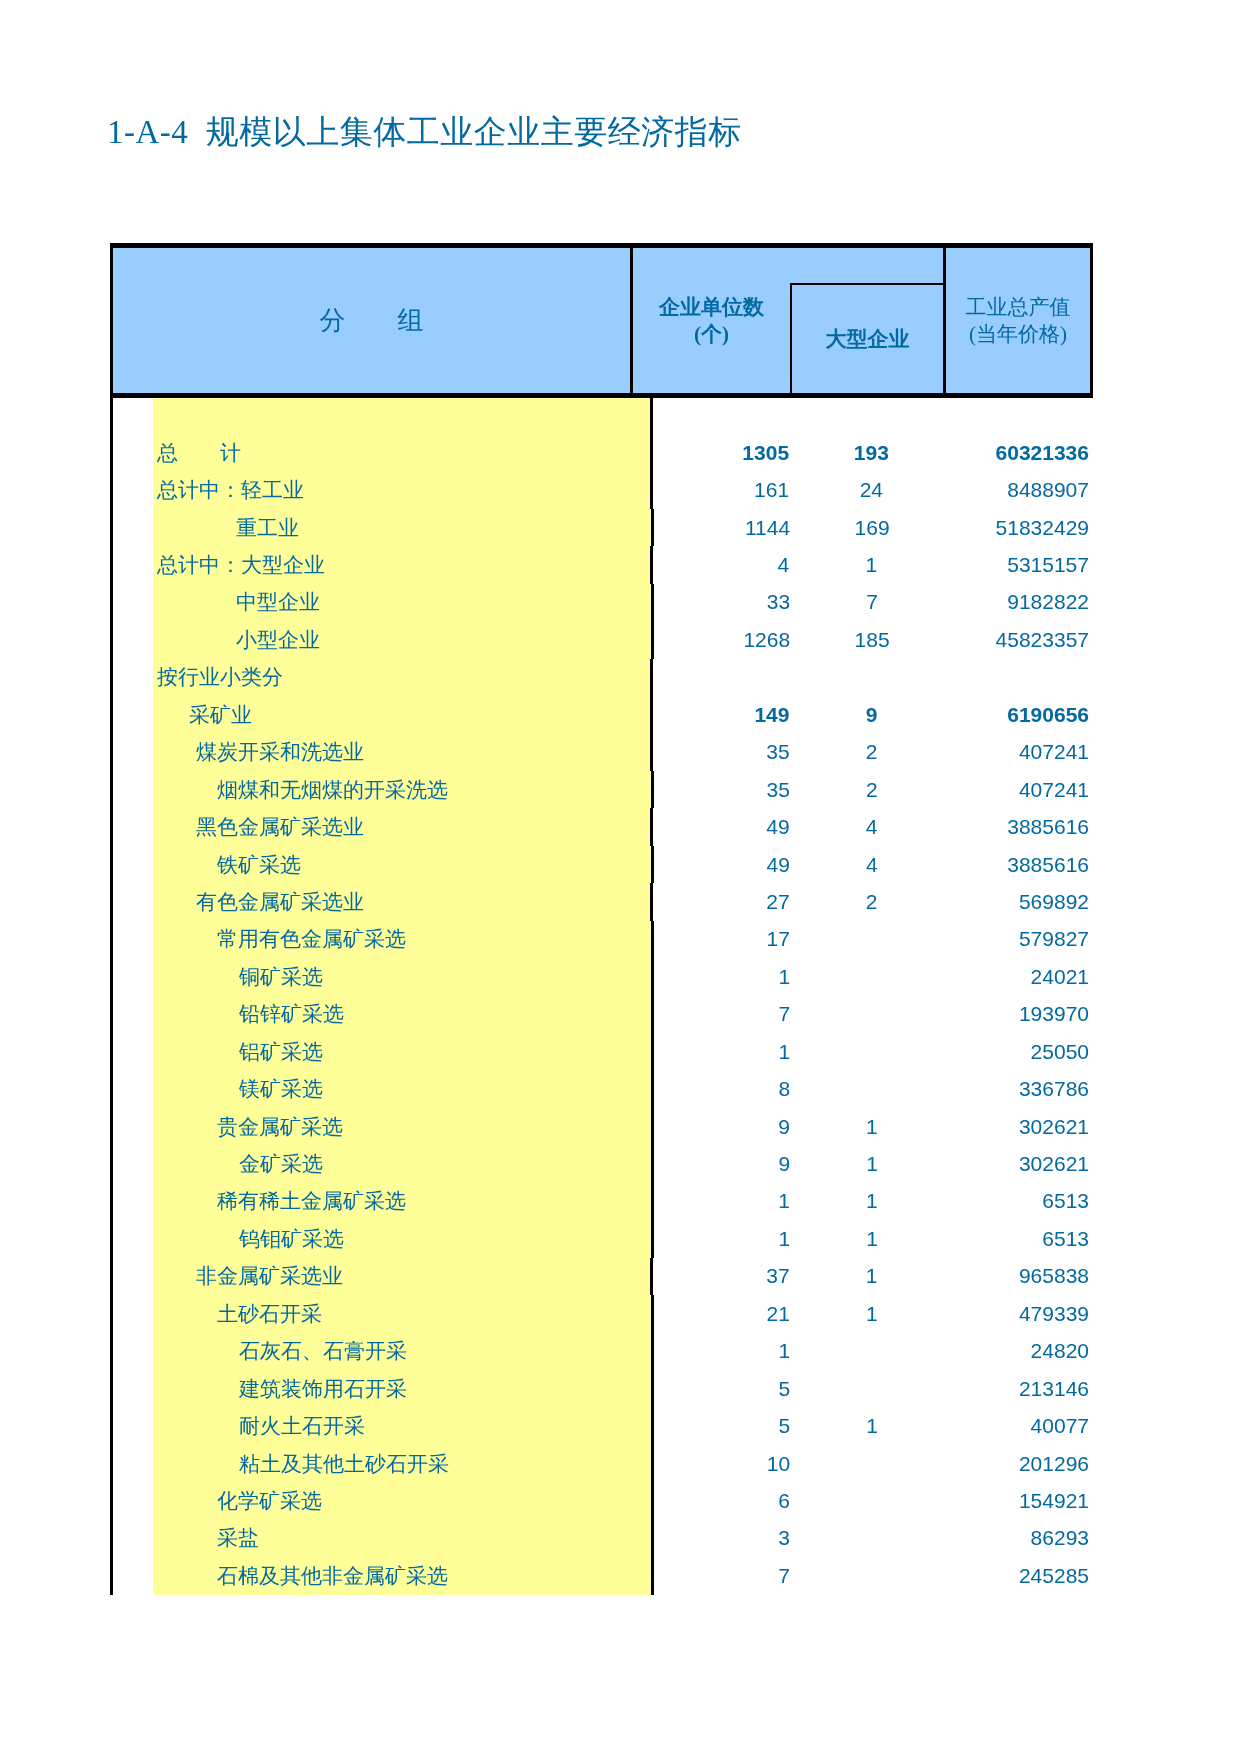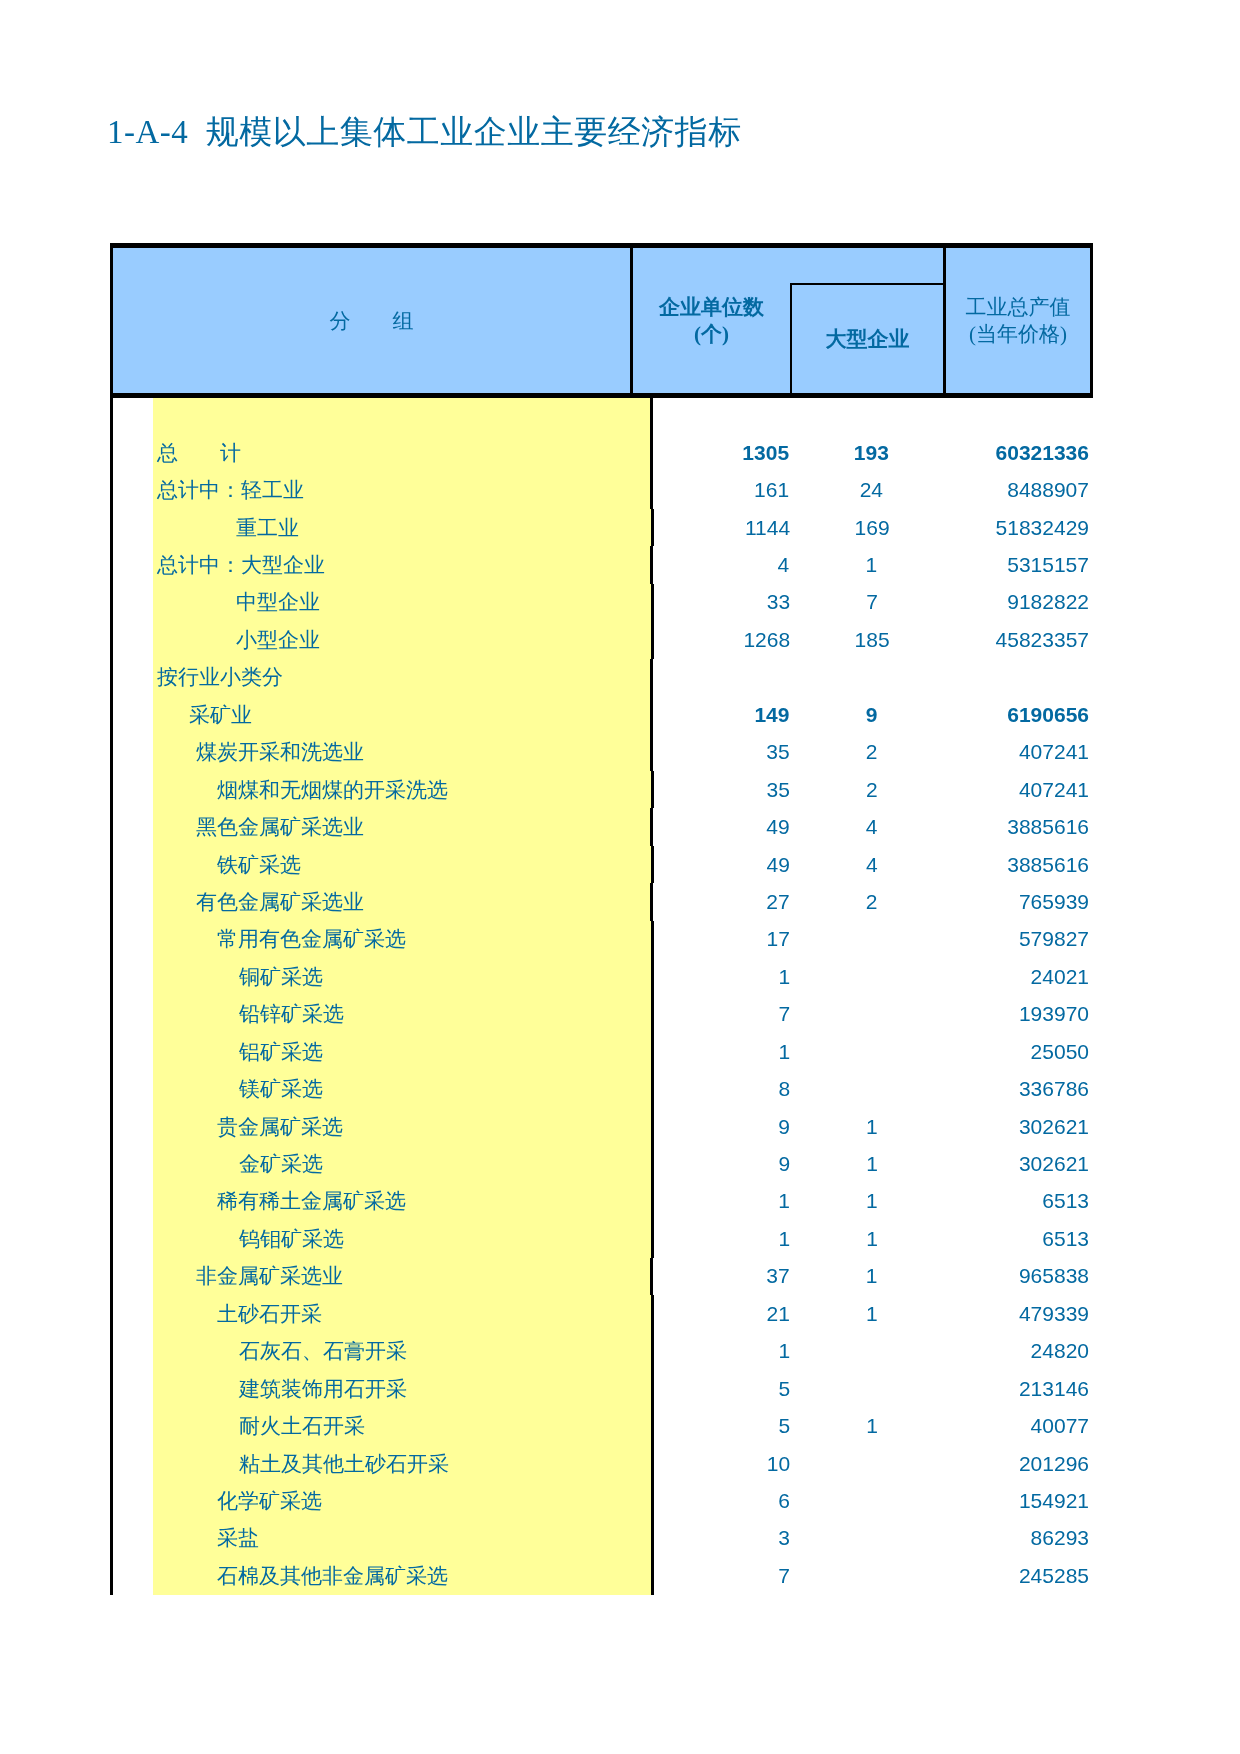--- a/index.html
+++ b/index.html
@@ -5,21 +5,21 @@
   html,body{margin:0;padding:0;background:#888;}
   .sheet{position:relative;width:1240px;height:1754px;background:#ffffff;
          font-family:"Liberation Serif",serif;color:#0369a1;overflow:hidden;margin:0 auto;}
   .title{position:absolute;left:107px;top:110px;font-size:33px;white-space:pre;letter-spacing:0.5px;}
 
   
   .thead{position:absolute;left:110px;top:243px;width:983px;height:155px;box-sizing:border-box;
          background:var(--header-bg,#99CCFF);
          border:solid var(--line,#000);border-width:5px 3px 5px 3px;display:flex;}
   .hc1{width:520px;box-sizing:border-box;border-right:3px solid var(--line,#000);
-       display:flex;align-items:center;justify-content:center;font-size:21px;white-space:pre;}
+       display:flex;align-items:center;justify-content:center;font-size:26px;white-space:pre;}
   .hc2{width:313px;box-sizing:border-box;border-right:3px solid var(--line,#000);position:relative;font-weight:bold;}
   .qiye{position:absolute;left:0;top:0;width:157px;height:100%;display:flex;flex-direction:column;
         align-items:center;justify-content:center;font-size:21px;line-height:27px;text-align:center;}
   .loss{position:absolute;left:157px;right:0;top:35px;bottom:0;box-sizing:border-box;
         border-left:2px solid var(--line,#000);border-top:2px solid var(--line,#000);
         display:flex;align-items:center;justify-content:center;font-size:21px;}
   .hc4{flex:1;display:flex;flex-direction:column;align-items:center;justify-content:center;
        font-size:21px;line-height:27px;text-align:center;}
 
   
@@ -140,21 +140,21 @@
       <div class="row">
         <div class="bc1 ind3">铁矿采选</div>
         <div class="bc2 num">49</div>
         <div class="bc3 num">4</div>
         <div class="bc4 num">3885616</div>
       </div>
       <div class="row">
         <div class="bc1 ind2">有色金属矿采选业</div>
         <div class="bc2 num">27</div>
         <div class="bc3 num">2</div>
-        <div class="bc4 num">765939</div>
+        <div class="bc4 num">569892</div>
       </div>
       <div class="row">
         <div class="bc1 ind3">常用有色金属矿采选</div>
         <div class="bc2 num">17</div>
         <div class="bc3 num"></div>
         <div class="bc4 num">579827</div>
       </div>
       <div class="row">
         <div class="bc1 ind4">铜矿采选</div>
         <div class="bc2 num">1</div>

